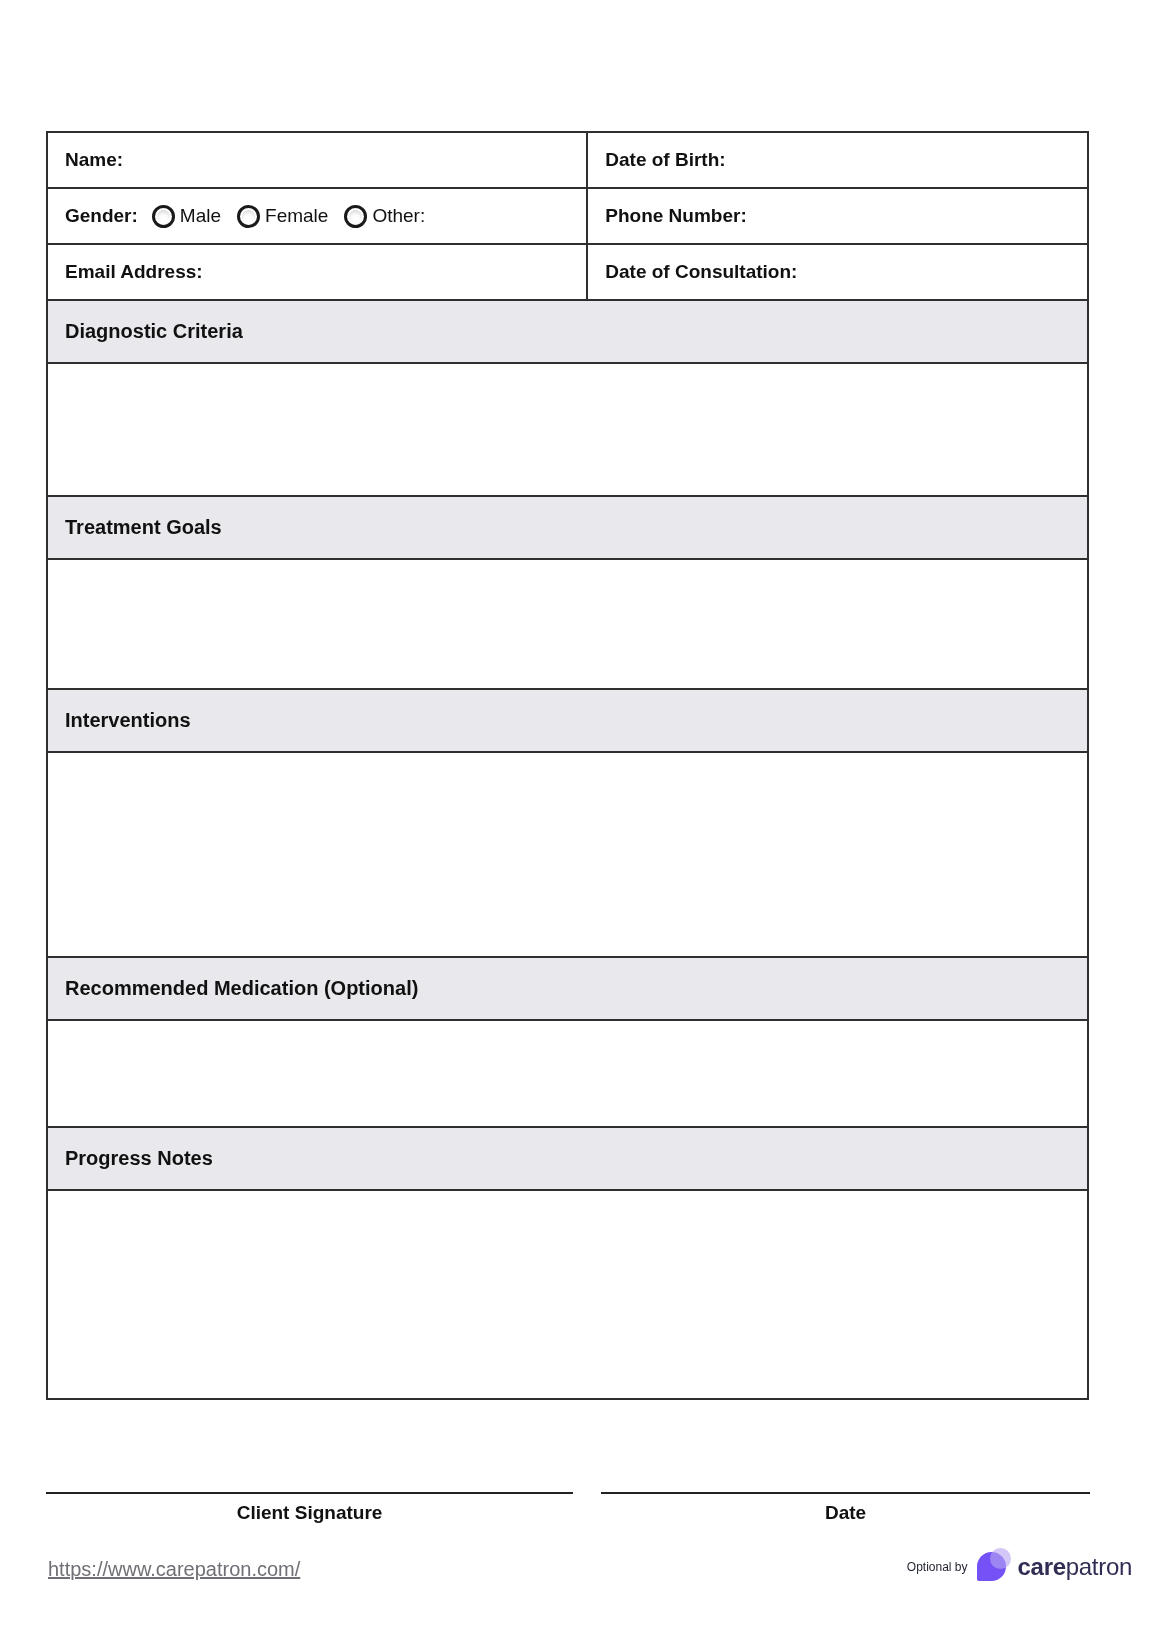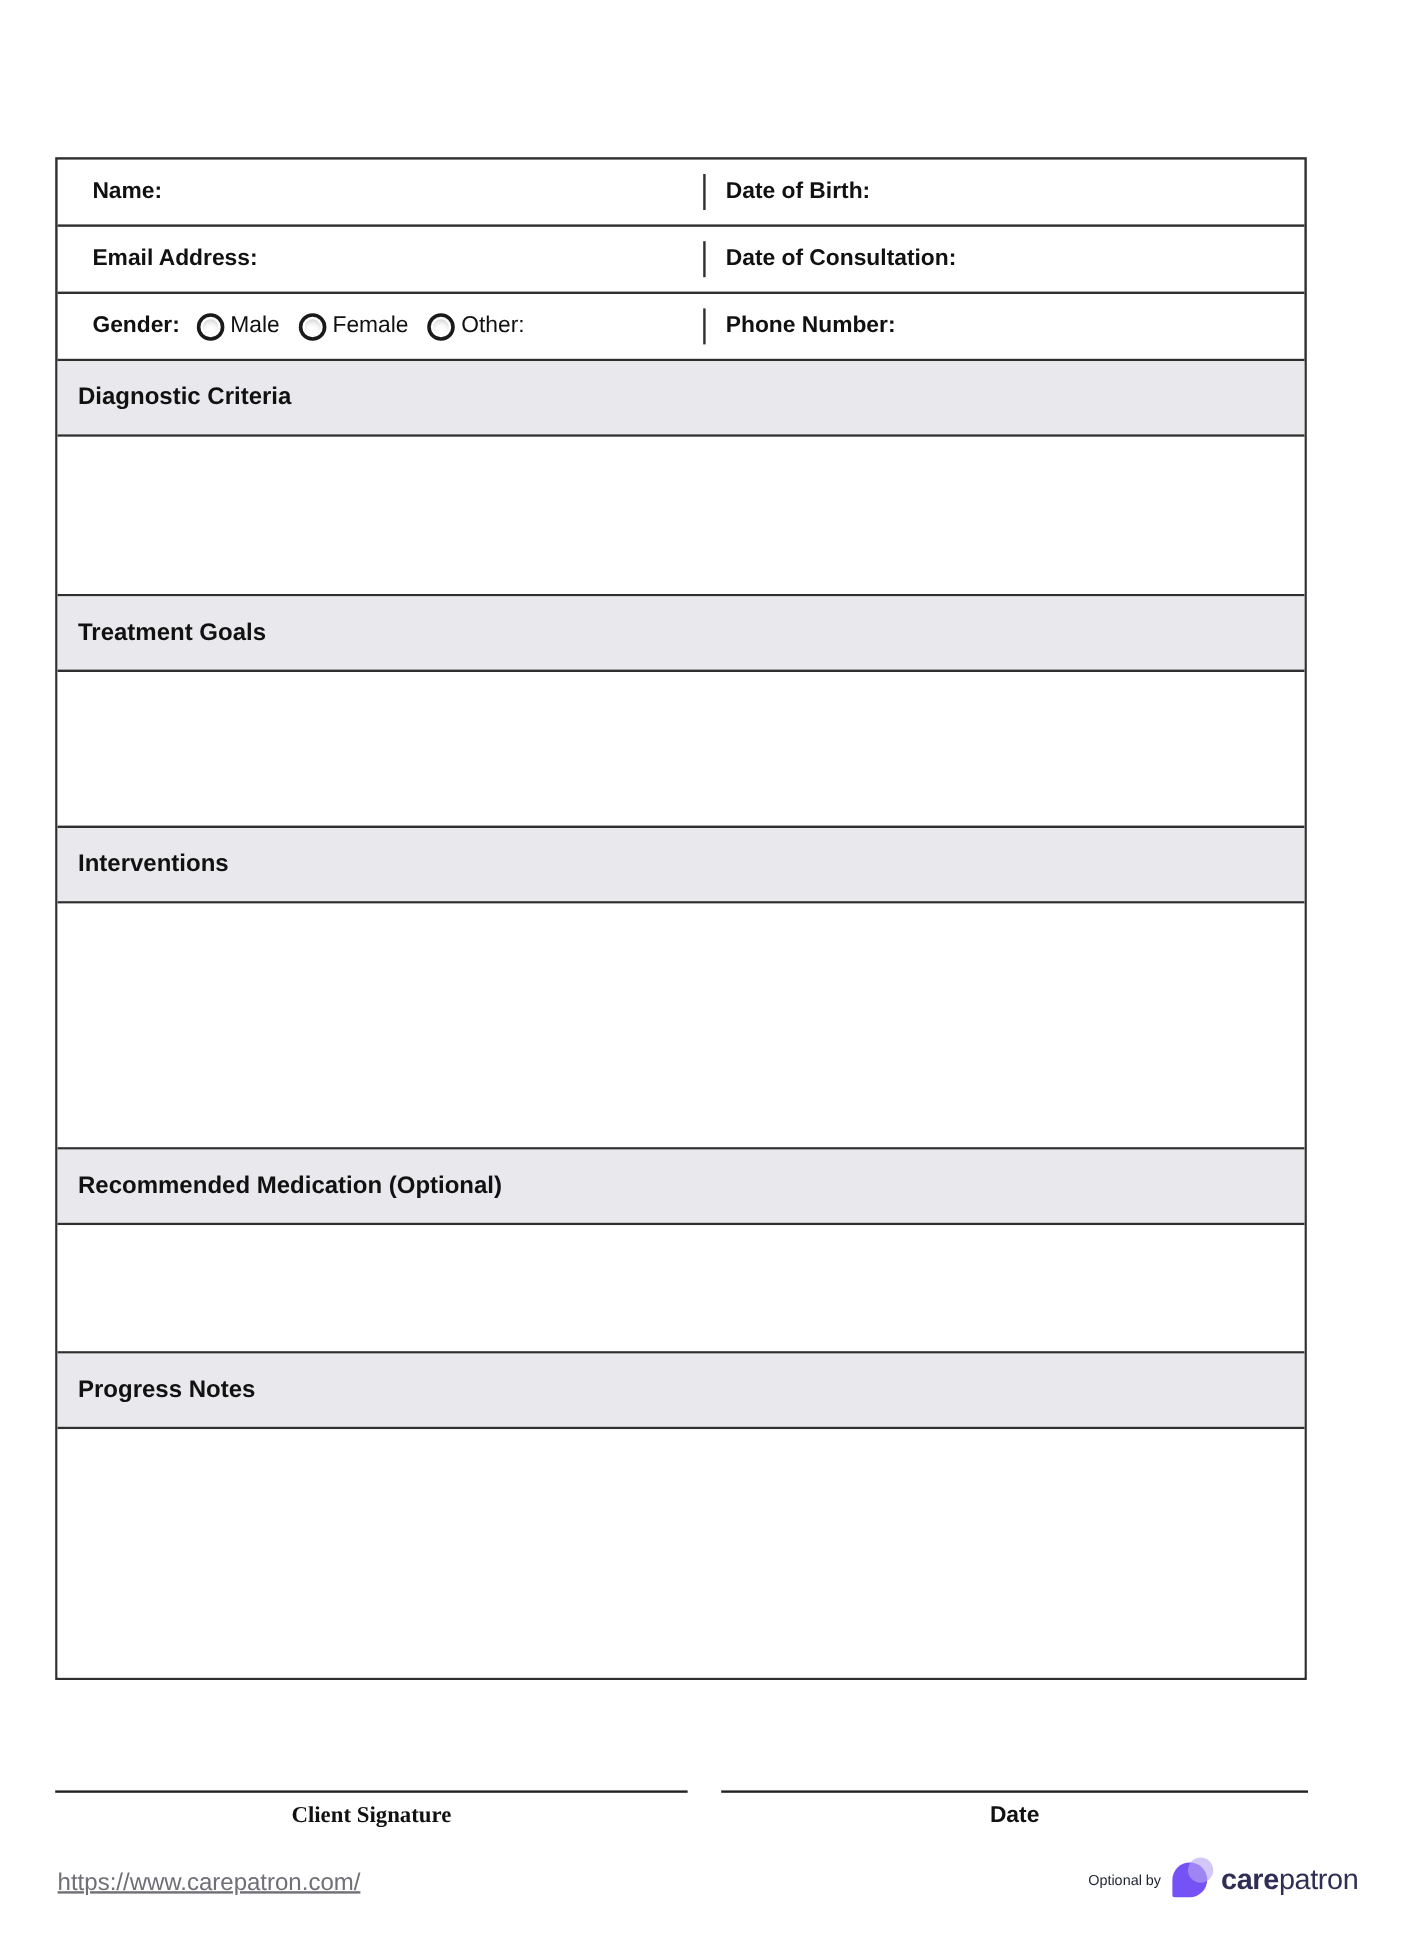--- a/index.html
+++ b/index.html
@@ -41,21 +41,21 @@
   .row:last-child { border-bottom: none; }
   .section-header {
     height: 63px;
     background: #e9e9ed;
     padding-left: 17px;
     font-size: 20px;
     font-weight: bold;
     color: #111111;
   }
   .section-header.first { height: 54px; }
-  .two-col { padding: 12px; align-items: stretch; }
+  .two-col { padding: 0; align-items: stretch; justify-content: space-between; }
   .cell {
     display: flex;
     align-items: center;
     padding-left: 17px;
     font-size: 19px;
     color: #111111;
   }
   .cell.left {
     width: 52%;
     border-right: 2px solid #2f2f2f;
@@ -92,21 +92,21 @@
   .sig-line.client { left: 46px; width: 527px; }
   .sig-line.date { left: 601px; width: 489px; }
   .sig-label {
     position: absolute;
     top: 10px;
     font-size: 19px;
     font-weight: bold;
     color: #111111;
     text-align: center;
   }
-  .sig-label.client { left: 46px; width: 527px; font-family: Liberation Serif, serif; }
+  .sig-label.client { left: 46px; width: 527px; }
   .sig-label.date { left: 601px; width: 489px; }
 
   .footer-url {
     position: absolute;
     left: 48px;
     top: 1558px;
     font-size: 20px;
     color: #6f6f76;
     text-decoration: underline;
   }
@@ -163,29 +163,20 @@
 
   <div class="doc-table">
 
 
     <div class="row two-col row-h">
       <div class="cell left">
         <span class="field-label">Name:</span>
       </div>
       <div class="cell right">
         <span class="field-label">Date of Birth:</span>
-      </div>
-    </div>
-
-    <div class="row two-col row-h">
-      <div class="cell left">
-        <span class="field-label">Email Address:</span>
-      </div>
-      <div class="cell right">
-        <span class="field-label">Date of Consultation:</span>
       </div>
     </div>
 
     <div class="row two-col row-h">
       <div class="cell left">
         <span class="field-label">Gender:</span>
         <span class="radio-group">
           <span class="radio-item">
             <span class="radio-circle"></span>
             <span class="radio-label">Male</span>
@@ -198,20 +189,29 @@
             <span class="radio-circle"></span>
             <span class="radio-label">Other:</span>
           </span>
         </span>
       </div>
       <div class="cell right">
         <span class="field-label">Phone Number:</span>
       </div>
     </div>
 
+    <div class="row two-col row-h">
+      <div class="cell left">
+        <span class="field-label">Email Address:</span>
+      </div>
+      <div class="cell right">
+        <span class="field-label">Date of Consultation:</span>
+      </div>
+    </div>
+
     <div class="row section-header">Diagnostic Criteria</div>
     <div class="row blank-area h-diagnostic"></div>
 
     <div class="row section-header">Treatment Goals</div>
     <div class="row blank-area h-goals"></div>
 
     <div class="row section-header">Interventions</div>
     <div class="row blank-area h-interventions"></div>
 
     <div class="row section-header">Recommended Medication (Optional)</div>

